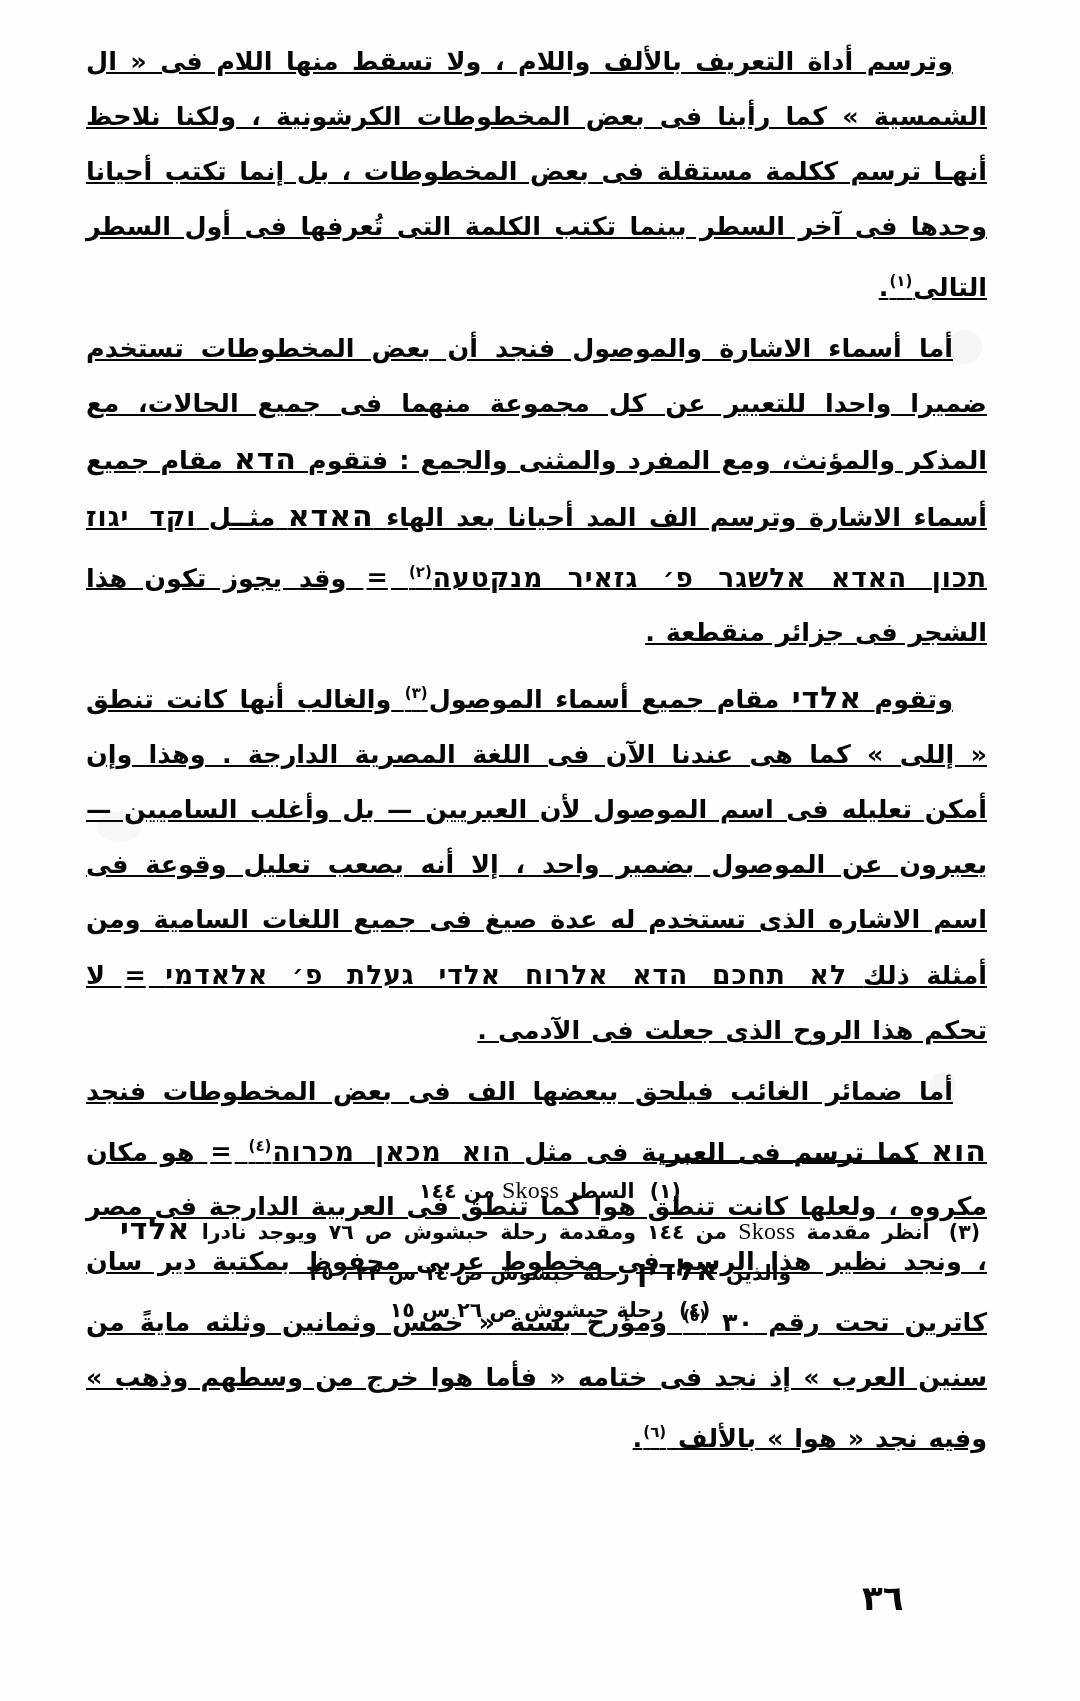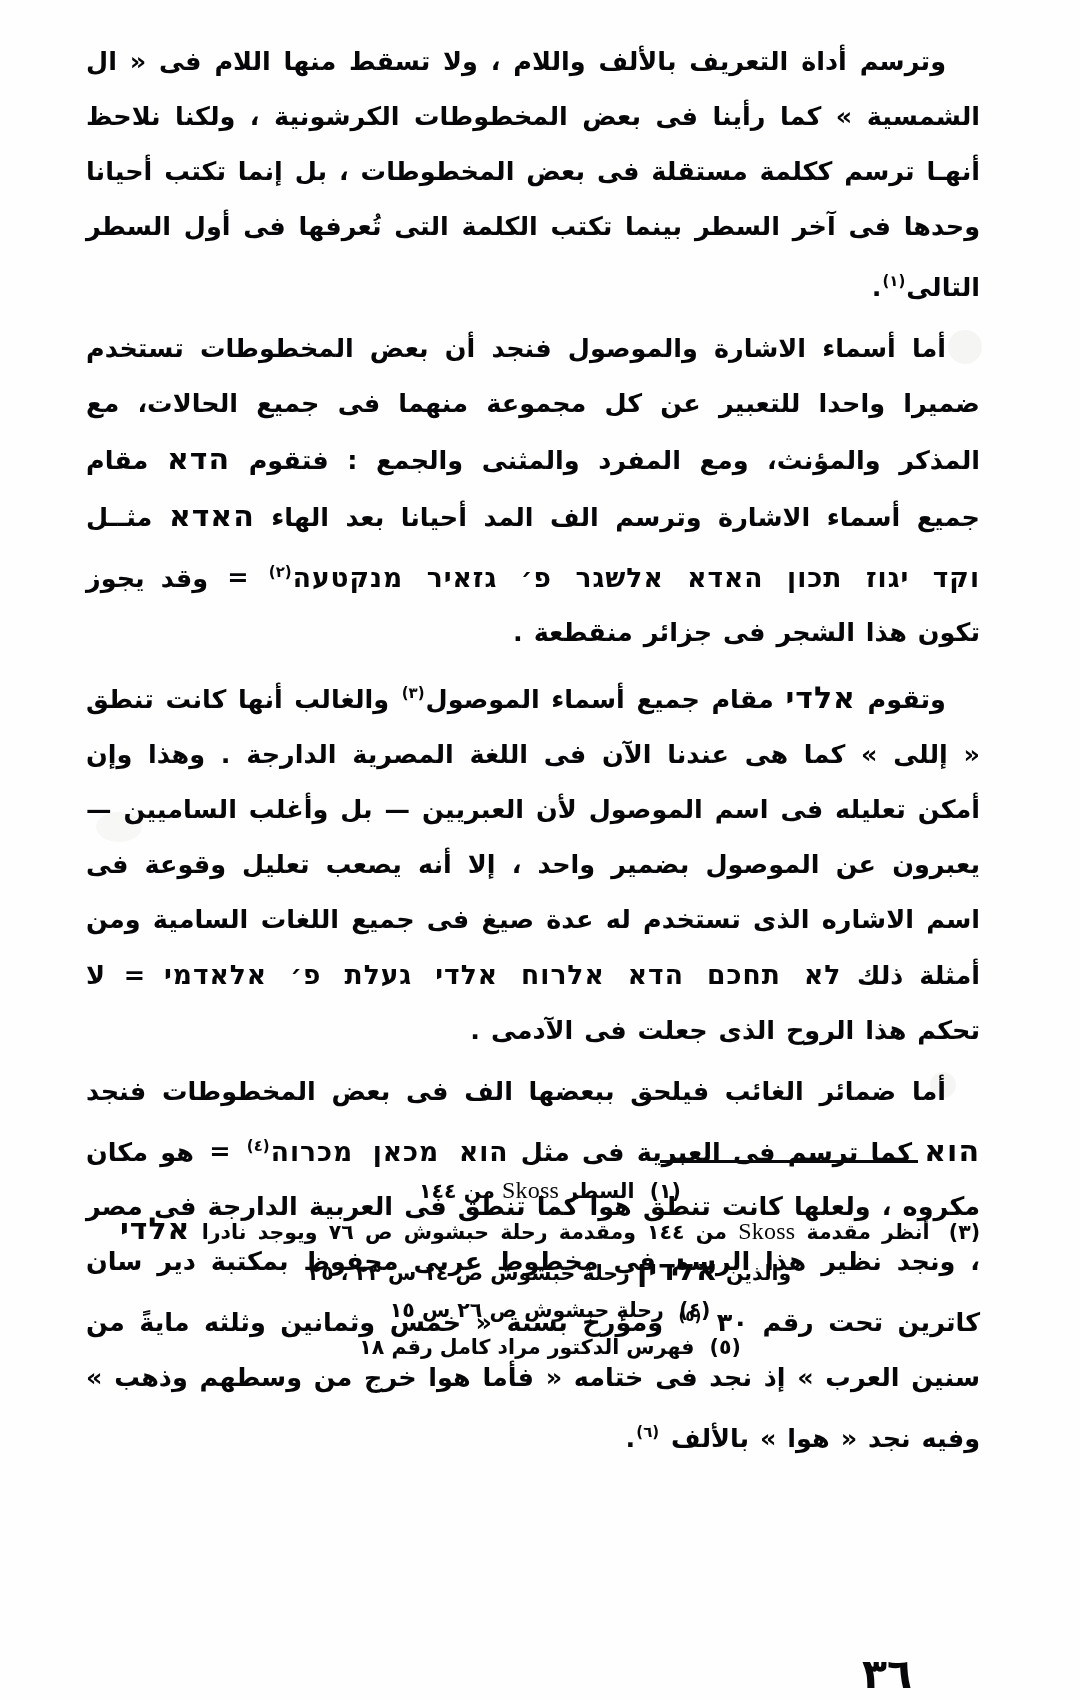--- a/index.html
+++ b/index.html
@@ -34,28 +34,29 @@
     position: absolute;
     left: 86px;
     top: 34px;
     width: 908px;
     direction: rtl;
     text-align: justify;
     text-align-last: auto;
   }
 
   .para {
-    margin: 0 14px 6px 0;
+    margin: 0 7px 6px 0;
     font-size: 25.5px;
     line-height: 55px;
     letter-spacing: 0px;
     word-spacing: 2px;
     text-indent: 34px;
     font-weight: 600;
     text-align: justify;
+    text-decoration: underline;
   }
 
   
   .heb {
     font-family: "DejaVu Sans", sans-serif;
     direction: rtl;
     unicode-bidi: embed;
     font-size: 30px;
     font-weight: 700;
     letter-spacing: 1px;
@@ -107,25 +108,25 @@
     direction: ltr;
     unicode-bidi: embed;
     font-size: 24px;
     font-weight: 400;
     letter-spacing: .2px;
   }
 
   .page-number {
     position: absolute;
     left: 0;
-    top: 1650px;
+    top: 1578px;
     width: 1012px;
     text-align: left;
     direction: rtl;
-    font-size: 41px;
+    font-size: 34px;
     font-weight: 700;
     letter-spacing: 1px;
     padding-right: 0;
   }
   .page-number span { display: inline-block; margin-left: 862px; }
 </style>
 </head>
 <body>
 
 <div class="page">
@@ -150,20 +151,19 @@
 
   <div class="footnotes">
 
     <p class="fn"><span class="fn-num">(١)</span> <span>السطر</span> <span class="lat">Skoss</span> <span>من ١٤٤</span></p>
 
 
     <p class="fn fn-wide"><span class="fn-num">(٣)</span> <span>أنظر  مقدمة</span> <span class="lat">Skoss</span> <span>من ١٤٤ ومقدمة رحلة حبشوش ص ٧٦ ويوجد نادرا</span> <span class="heb">אלדי</span> <span>والذين</span> <span class="heb">אלדין</span> <span>رحلة حبشوش ص ١٤ س ٢٣ ، ٢٥</span></p>
 
     <p class="fn"><span class="fn-num">(٤)</span> <span>رحلة حبشوش ص ٢٦ س ١٥</span></p>
 
-    <p class="fn"><span class="fn-num">(٥)</span> <span>فهرس الدكتور مراد كامل رقم ١٨</span></p>
 
 
   </div>
 
   <div class="page-number"><span>٣٦</span></div>
 
 </div>
 
 </body></html>

